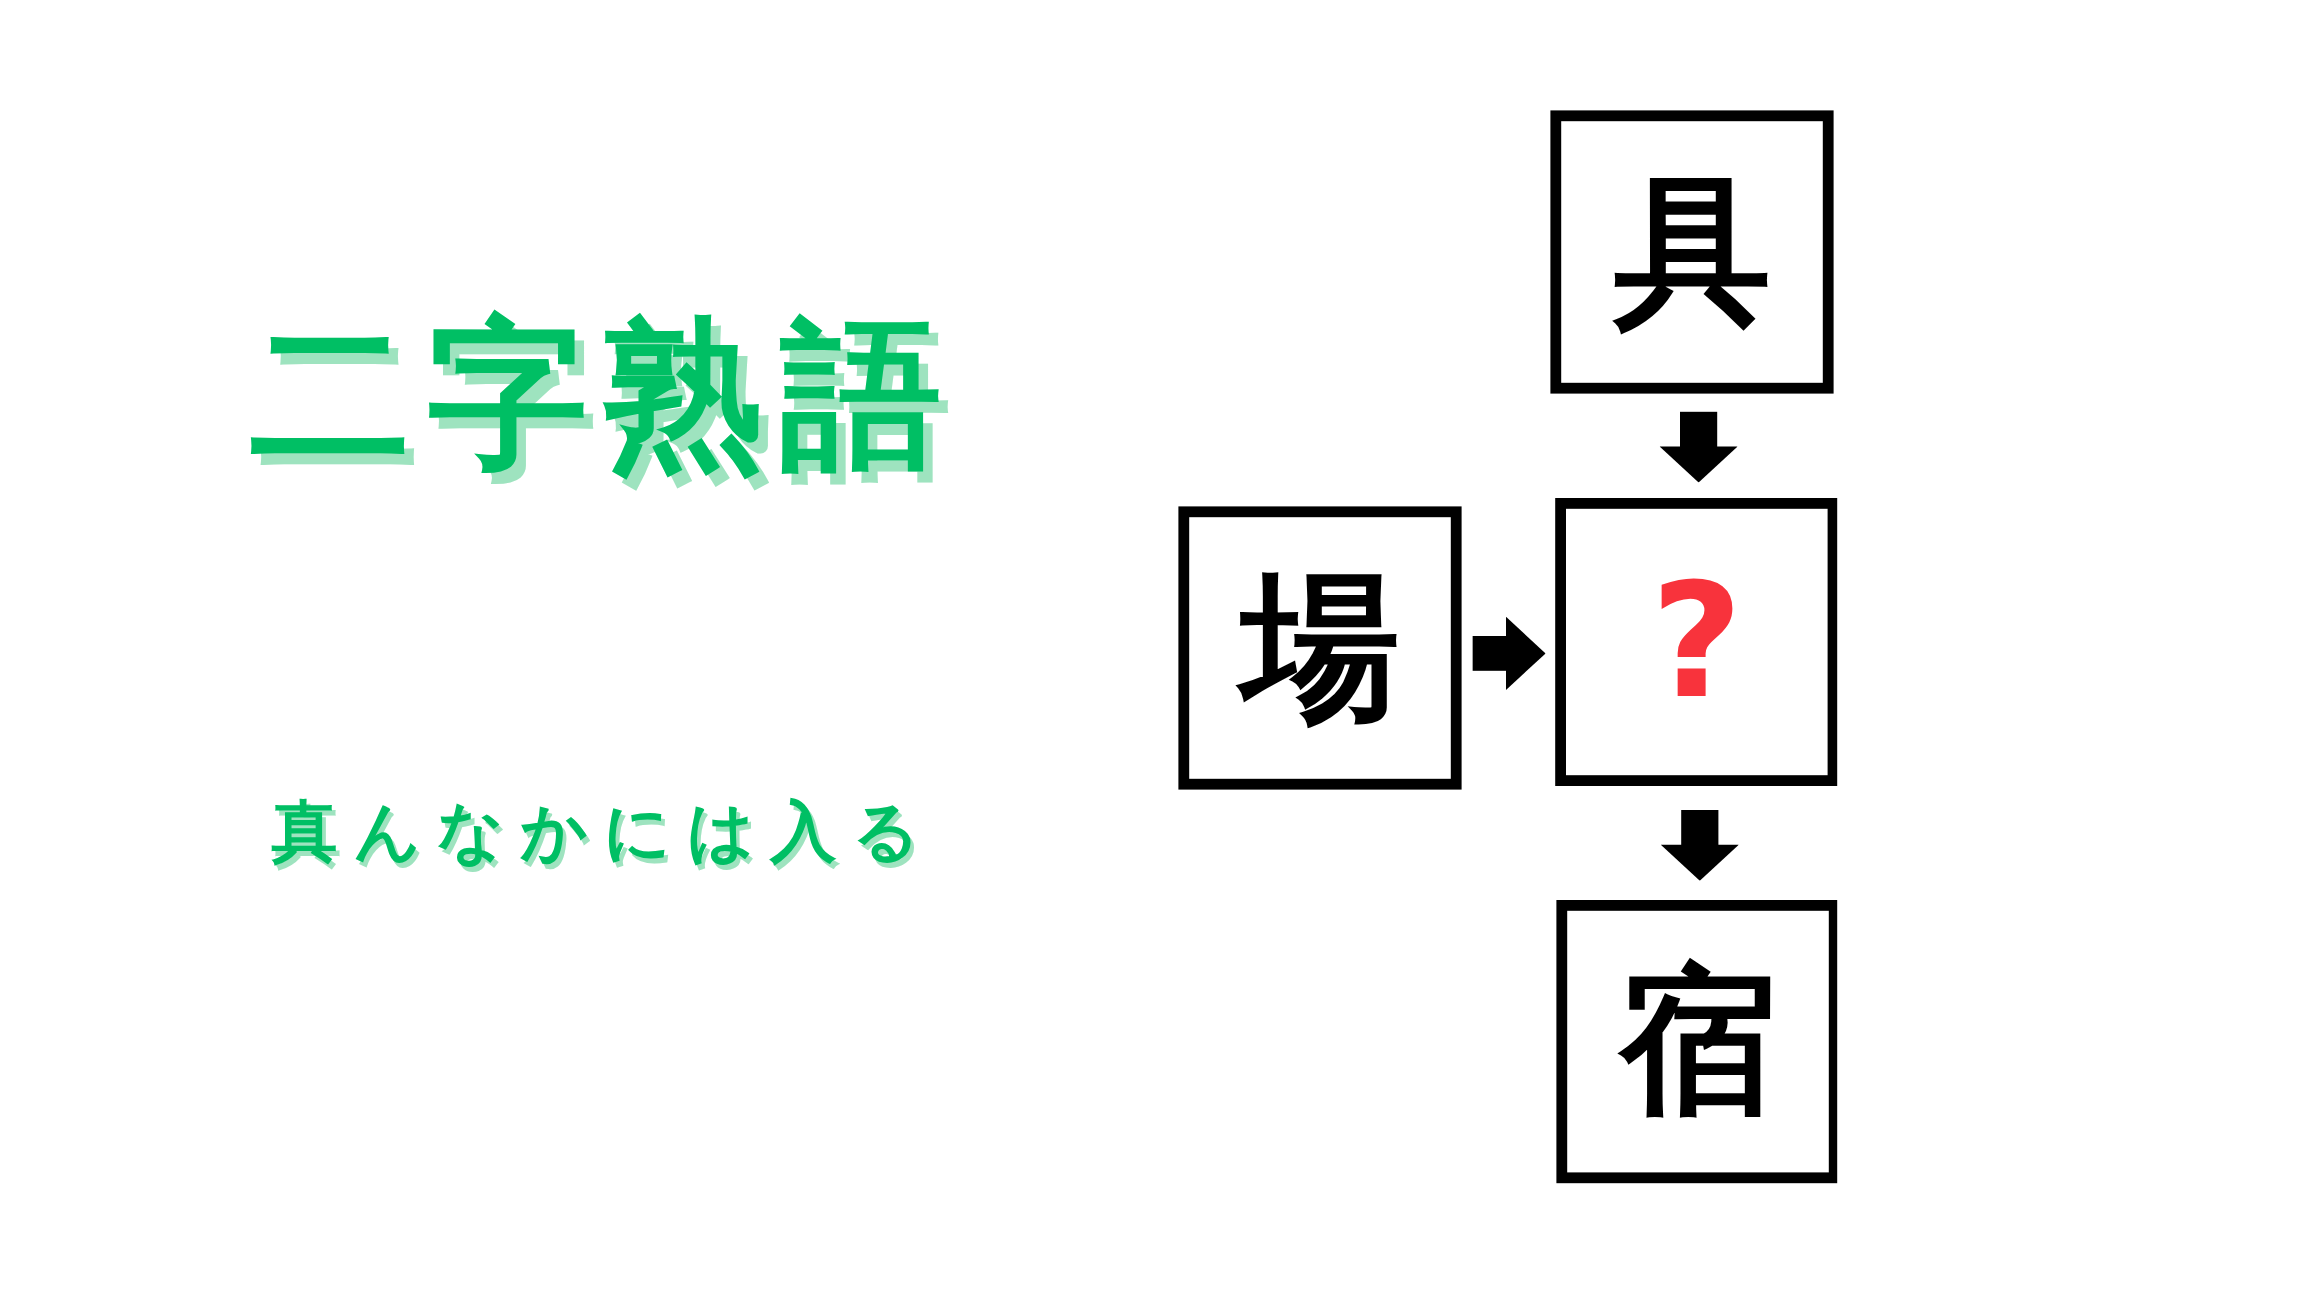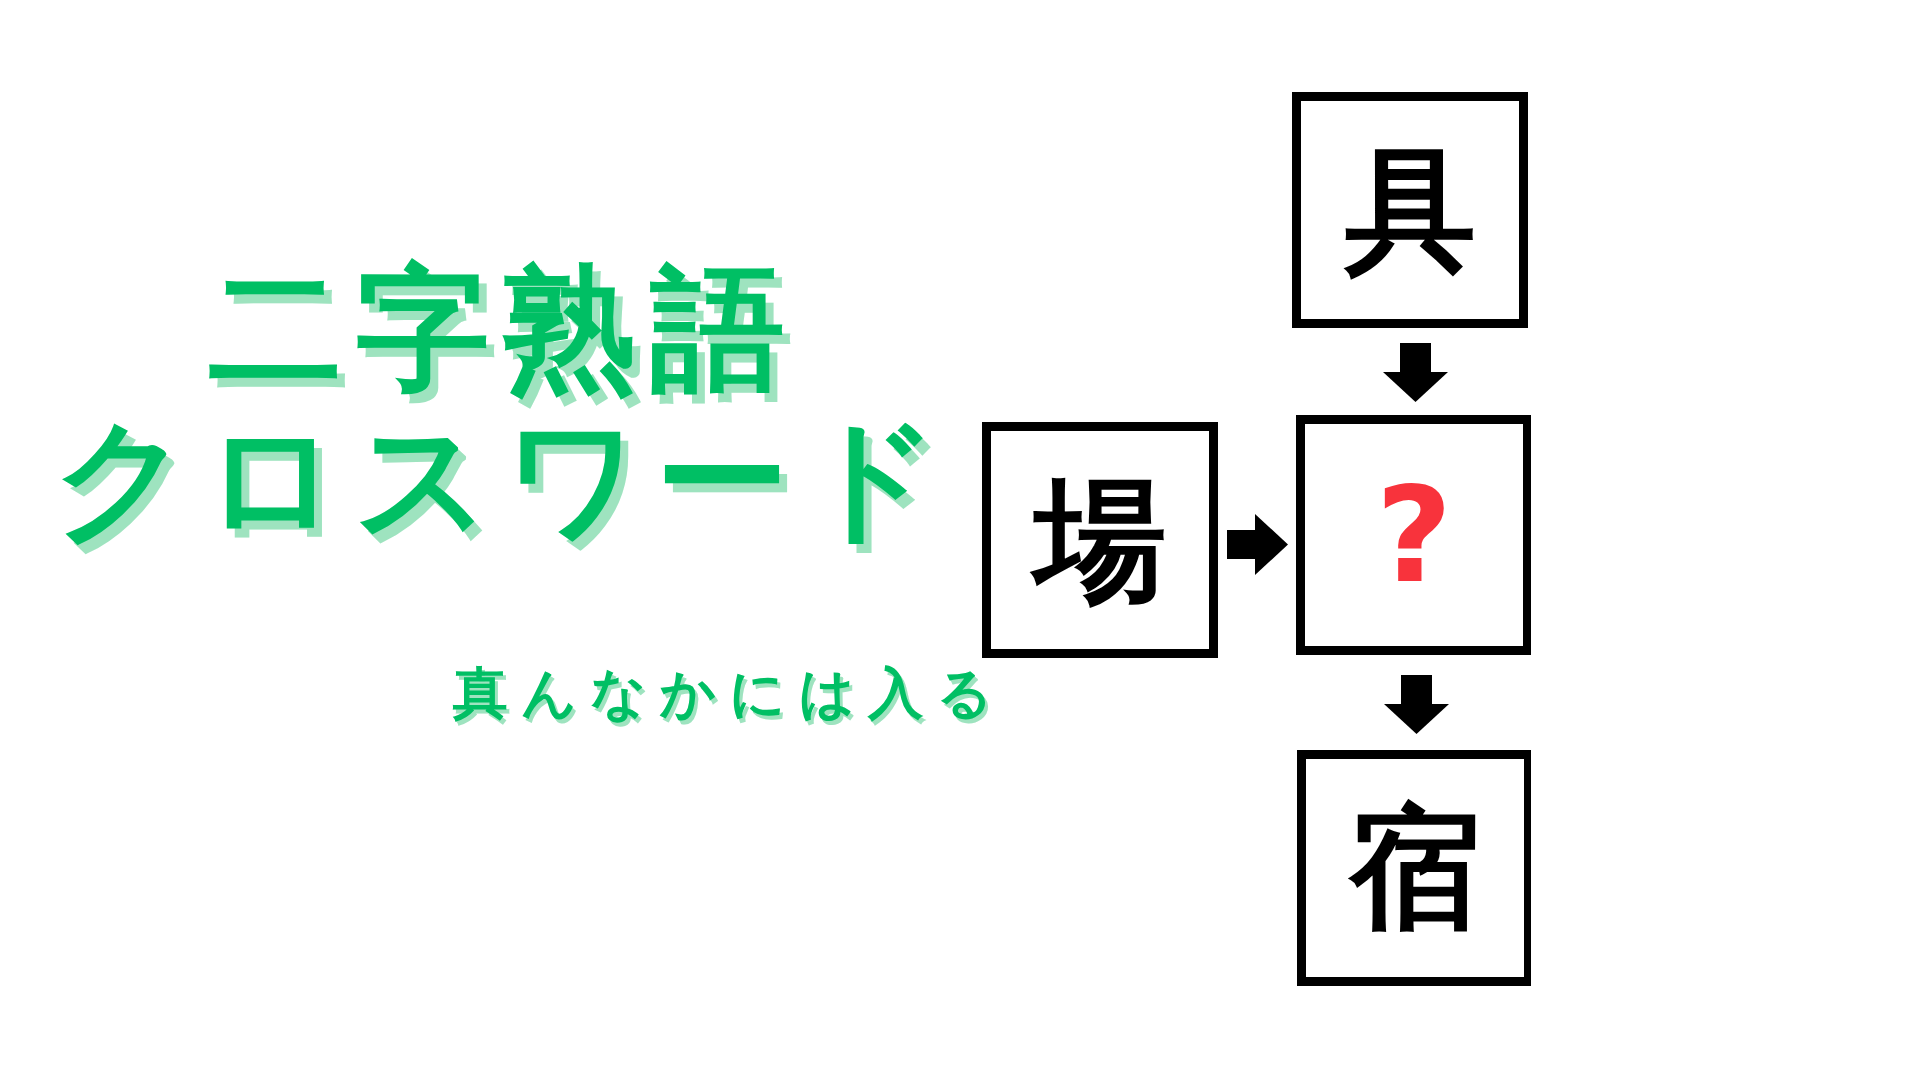--- a/index.html
+++ b/index.html
@@ -26,21 +26,21 @@
     font-weight: 900;
     letter-spacing: 0.10em;
     text-shadow: 8px 9px 0 var(--green-light, #9ee3bf);
     white-space: nowrap;
   }
   .subtitle-block {
     position: absolute;
     left: 0;
     top: 662px;
     width: 1006px;
-    text-align: right;
+    text-align: center;
     color: var(--green, #00bf64);
     font-size: 55px;
     line-height: 63px;
     font-weight: 900;
     letter-spacing: 0.24em;
     text-shadow: 3px 4px 0 var(--green-light, #9ee3bf);
     white-space: nowrap;
   }
 
   
@@ -73,21 +73,20 @@
   .arrow-r2 { left: 1543px; top: 514px; width: 61px; height: 61px; }
   .arrow-d2 { left: 1384px; top: 675px; width: 65px; height: 59px; }
 </style>
 </head>
 <body>
 
 <div class="canvas">
 
   <div class="title-block">
     <div>二字熟語</div>
-    <div>クロスワード</div>
   </div>
 
   <div class="subtitle-block">
     <div>真んなかには入る</div>
   </div>
 
   <div class="cell cell-top">
     <span class="glyph">具</span>
   </div>
 

